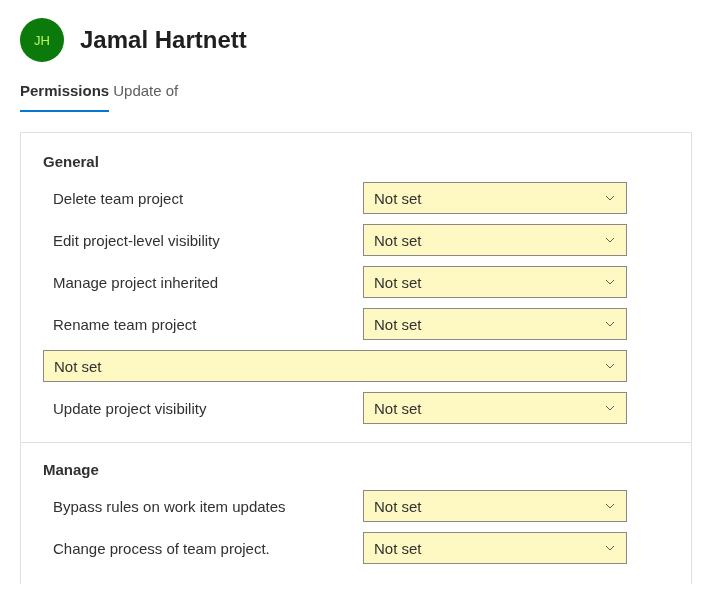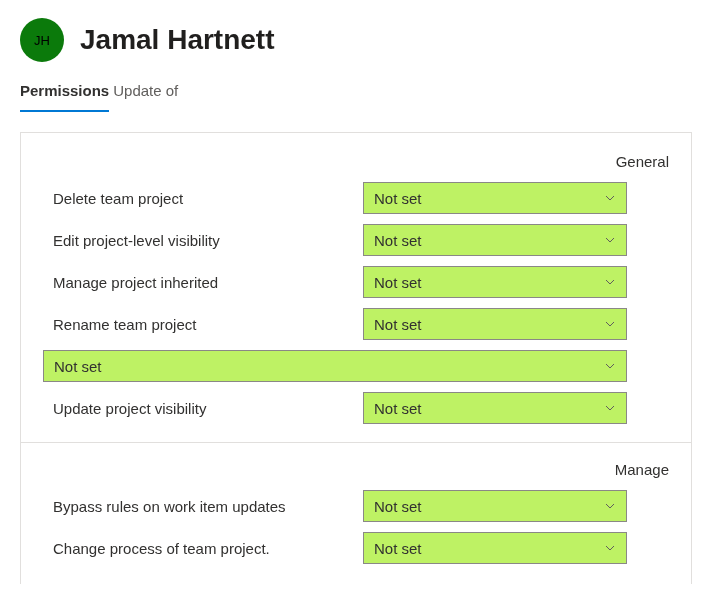--- a/index.html
+++ b/index.html
@@ -17,26 +17,26 @@
       gap: 16px;
     }
     .avatar {
       width: 44px;
       height: 44px;
       border-radius: 50%;
       background: #0b7a0b;
       display: flex;
       align-items: center;
       justify-content: center;
-      color: #000000;
+      color: #bef264;
       font-size: 13px;
       font-weight: 400;
     }
     .user-name {
-      font-size: 28px;
+      font-size: 24px;
       font-weight: 600;
       color: #201f1e;
     }
     .tabs {
       display: flex;
       gap: 4px;
       padding: 0 20px;
       border-bottom: 1px solid transparent;
     }
     .tab {
@@ -57,24 +57,23 @@
       height: 2px;
       background: #0078d4;
     }
     .panel {
       margin: 20px 20px 0 20px;
       border: 1px solid #e1dfdd;
       border-bottom: none;
       padding: 20px 22px 10px 22px;
     }
     .section-title {
-      font-weight: 400;
+      font-weight: 700;
       font-size: 15px;
       margin: 0 0 12px 0;
-      text-align: right;
     }
     .section-divider {
       border: none;
       border-top: 1px solid #e1dfdd;
       margin: 18px -22px 18px -22px;
     }
     .perm-row {
       display: flex;
       align-items: center;
       margin-bottom: 10px;
@@ -86,21 +85,21 @@
       font-size: 15px;
     }
     .perm-row.wide .perm-label {
       flex: 0 0 390px;
     }
     .dropdown {
       flex: 1;
       min-width: 200px;
       height: 32px;
       border: 1px solid #8a8886;
-      background: #bef264;
+      background: #fef9c3;
       padding: 0 34px 0 10px;
       font-size: 15px;
       display: flex;
       align-items: center;
       position: relative;
       cursor: pointer;
     }
     .dropdown .chev {
       position: absolute;
       right: 10px;

